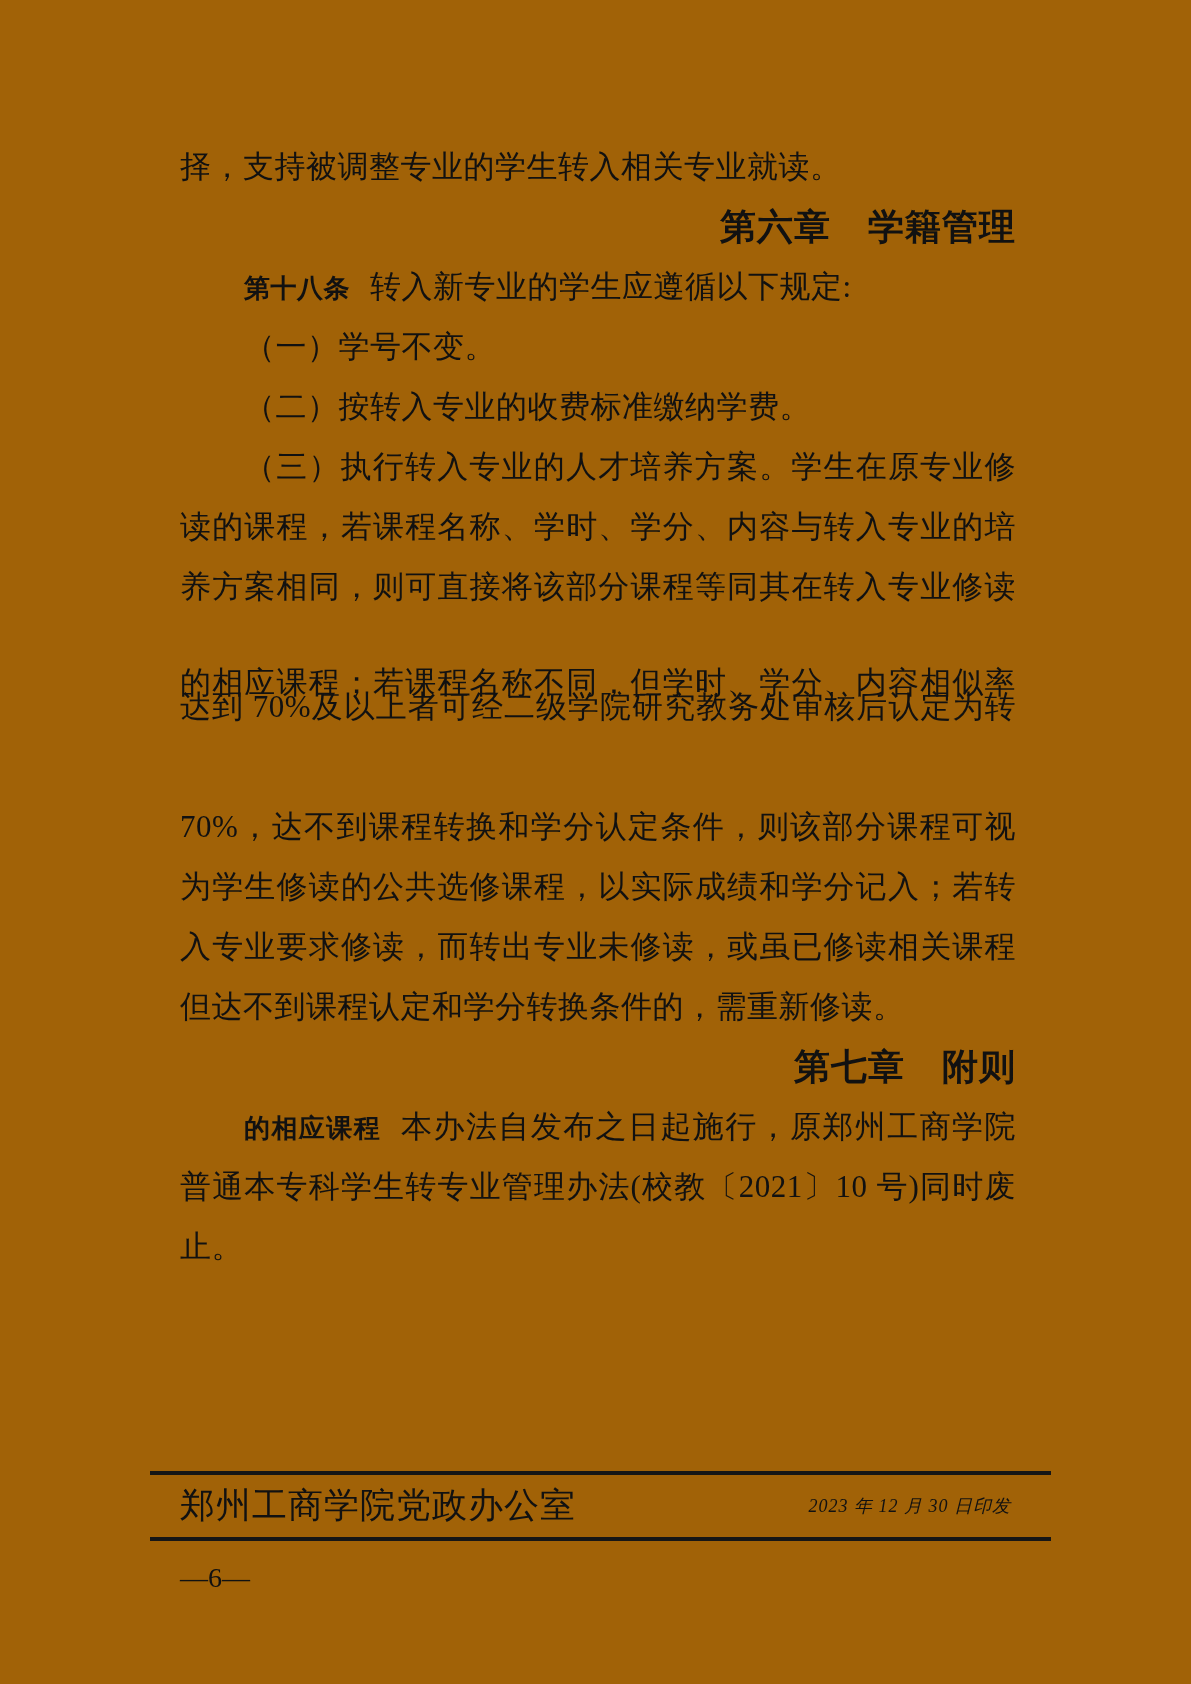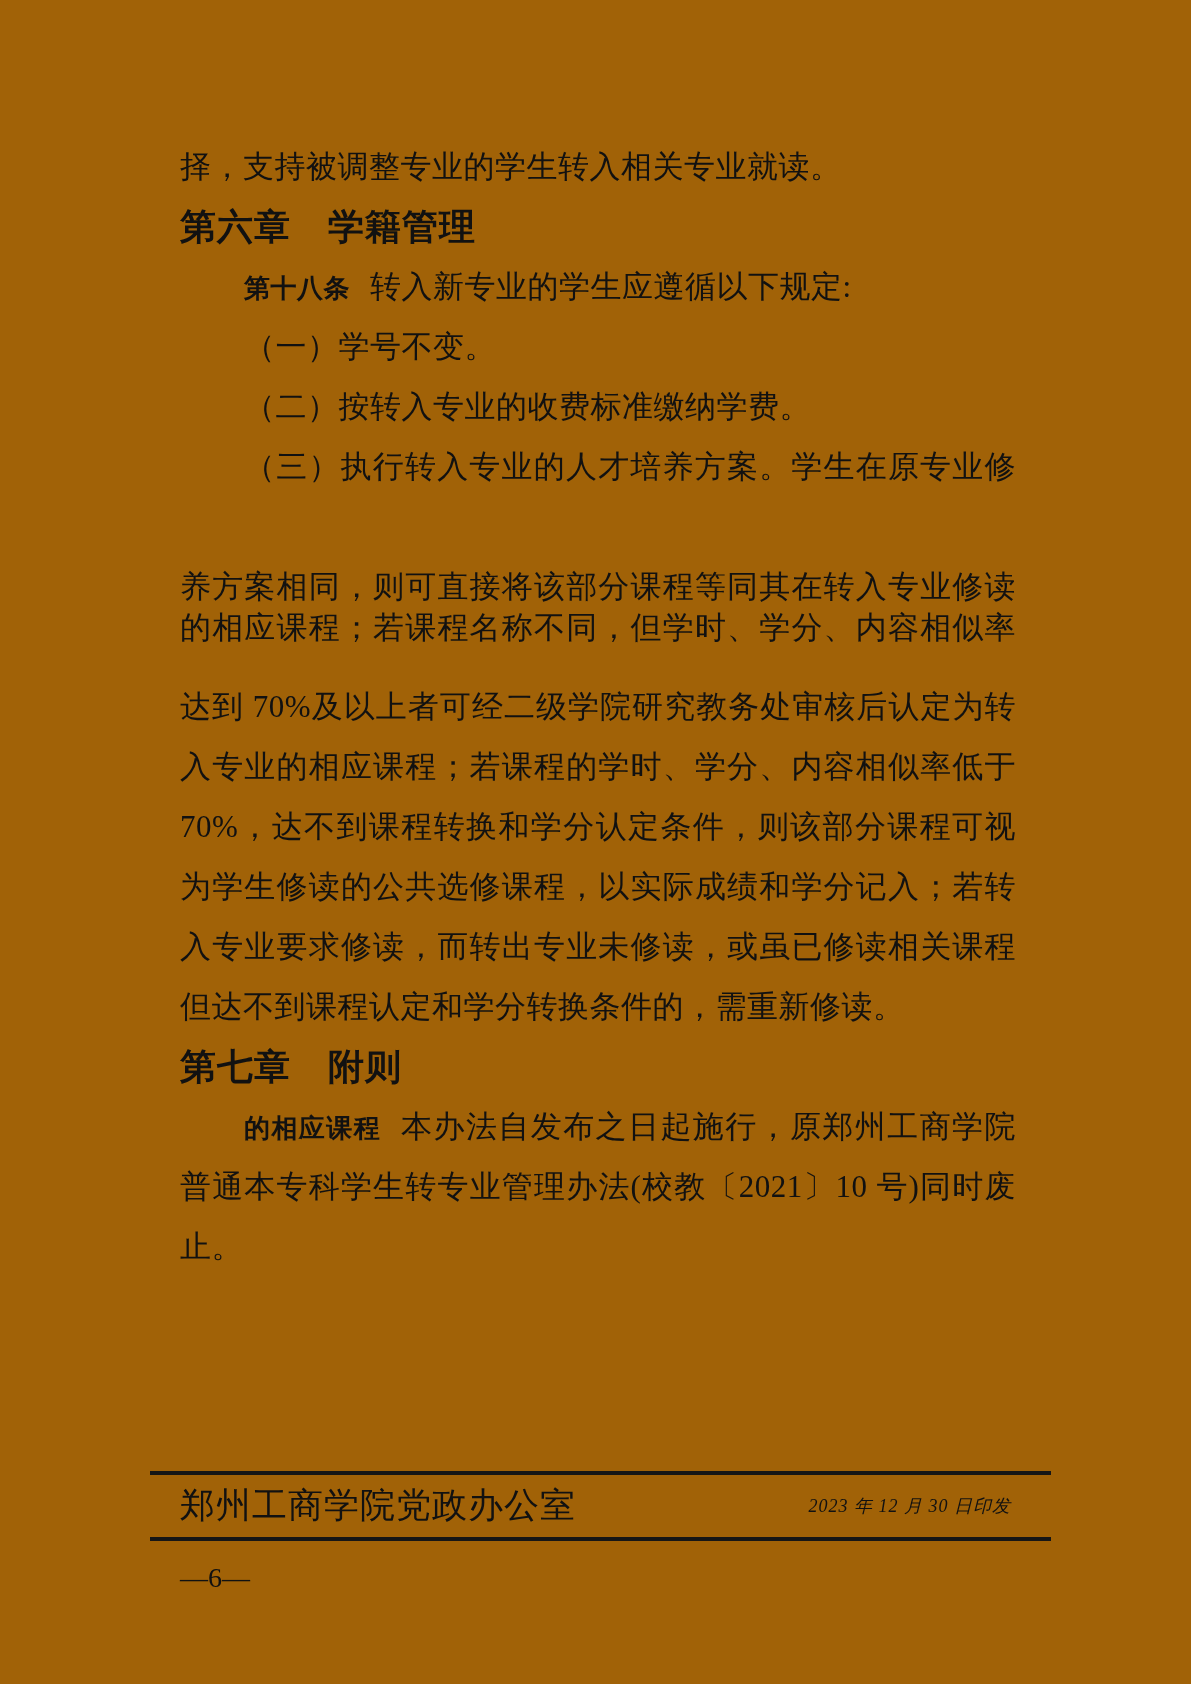--- a/index.html
+++ b/index.html
@@ -23,21 +23,21 @@
     white-space:nowrap;
   }
   .left{text-align:left;}
   .just{
     white-space:normal;
     text-align:justify;
     text-align-last:justify;
   }
   .indent{padding-left:64px;width:772px;}
   .chapter{
-    text-align:left;
+    text-align:right;
     font-family:"Liberation Sans", sans-serif;
     font-weight:700;
     font-size:36px;
     letter-spacing:1px;
   }
   .term{
     font-family:Liberation Mono, monospace;
     font-weight:700;
     font-size:26px;
     margin-right:20px;
@@ -82,28 +82,28 @@
   <div class="row left indent" style="top:257px">
     <span class="term">第十八条</span><span>转入新专业的学生应遵循以下规定:</span>
   </div>
 
   <div class="row left indent" style="top:317px">（一）学号不变。</div>
 
   <div class="row just indent" style="top:437px">（三）执行转入专业的人才培养方案。学生在原专业修</div>
 
   <div class="row left indent" style="top:377px">（二）按转入专业的收费标准缴纳学费。</div>
 
+  <div class="row just" style="top:497px">读的课程，若课程名称、学时、学分、内容与转入专业的培</div>
 
   <div class="row just" style="top:557px">养方案相同，则可直接将该部分课程等同其在转入专业修读</div>
 
-  <div class="row just" style="top:598px">的相应课程；若课程名称不同，但学时、学分、内容相似率</div>
+  <div class="row just" style="top:653px">的相应课程；若课程名称不同，但学时、学分、内容相似率</div>
 
   <div class="row just" style="top:677px">达到 70%及以上者可经二级学院研究教务处审核后认定为转</div>
 
-  <div class="row just" style="top:737px">入专业的相应课程；若课程的学时、学分、内容相似率低于</div>
 
   <div class="row just" style="top:797px">70%，达不到课程转换和学分认定条件，则该部分课程可视</div>
 
   <div class="row just" style="top:857px">为学生修读的公共选修课程，以实际成绩和学分记入；若转</div>
 
   <div class="row just" style="top:917px">入专业要求修读，而转出专业未修读，或虽已修读相关课程</div>
 
   <div class="row left" style="top:977px">但达不到课程认定和学分转换条件的，需重新修读。</div>
 
   <div class="row chapter" style="top:1037px">第七章　附则</div>

